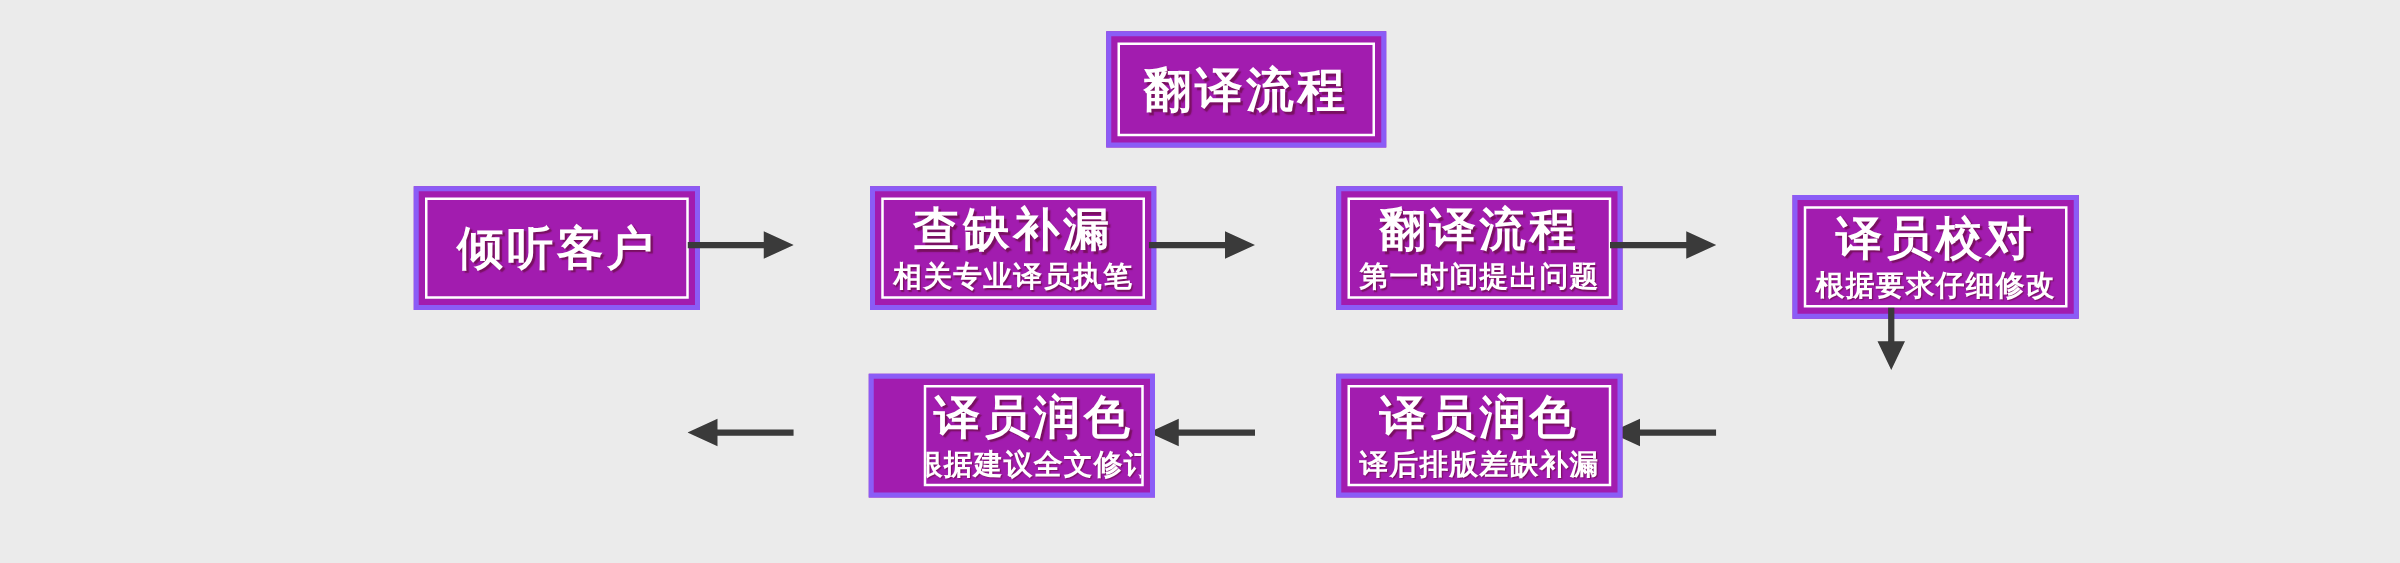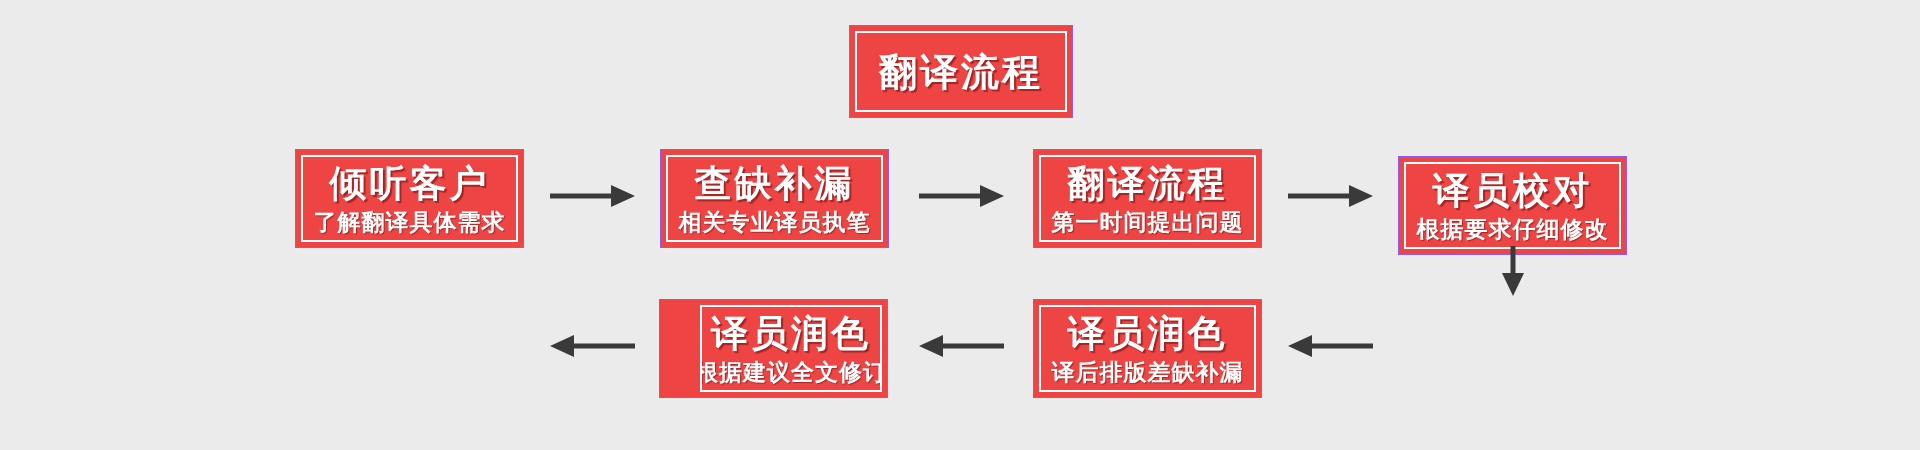--- a/index.html
+++ b/index.html
@@ -12,23 +12,24 @@
   }
   .canvas {
     position: absolute;
     left: 0; top: 0;
     width: 1920px; height: 450px;
     background: #ebebeb;
   }
   
   .box {
     position: absolute;
-    background: #ef4444;
-    border: 1px solid #8b5cf6;
+    background: #a21caf;
+    border: 4px solid #8b5cf6;
     padding: 5px;
+    margin-left: 36px;
   }
   .box-inner {
     width: 100%; height: 100%;
     border: 2px solid #ffffff;
     display: flex;
     flex-direction: column;
     align-items: center;
     justify-content: center;
     color: #ffffff;
     text-align: center;
@@ -85,21 +86,20 @@
 
   <div class="box title-box">
     <div class="box-inner">
       <div class="title-text">翻译流程</div>
     </div>
   </div>
 
   <div class="box step pos-s1">
     <div class="box-inner">
       <div class="step-title">倾听客户</div>
-      <div class="step-subtitle">了解翻译具体需求</div>
     </div>
   </div>
 
   <svg class="arrow pos-ar1" width="85" height="26" viewBox="0 0 85 26">
     <path d="M0 10.5 H61 V2 L85 13 L61 24 V15.5 H0 Z" fill="#3a3a3a"></path>
   </svg>
 
   <div class="box step pos-s2">
     <div class="box-inner">
       <div class="step-title">查缺补漏</div>

